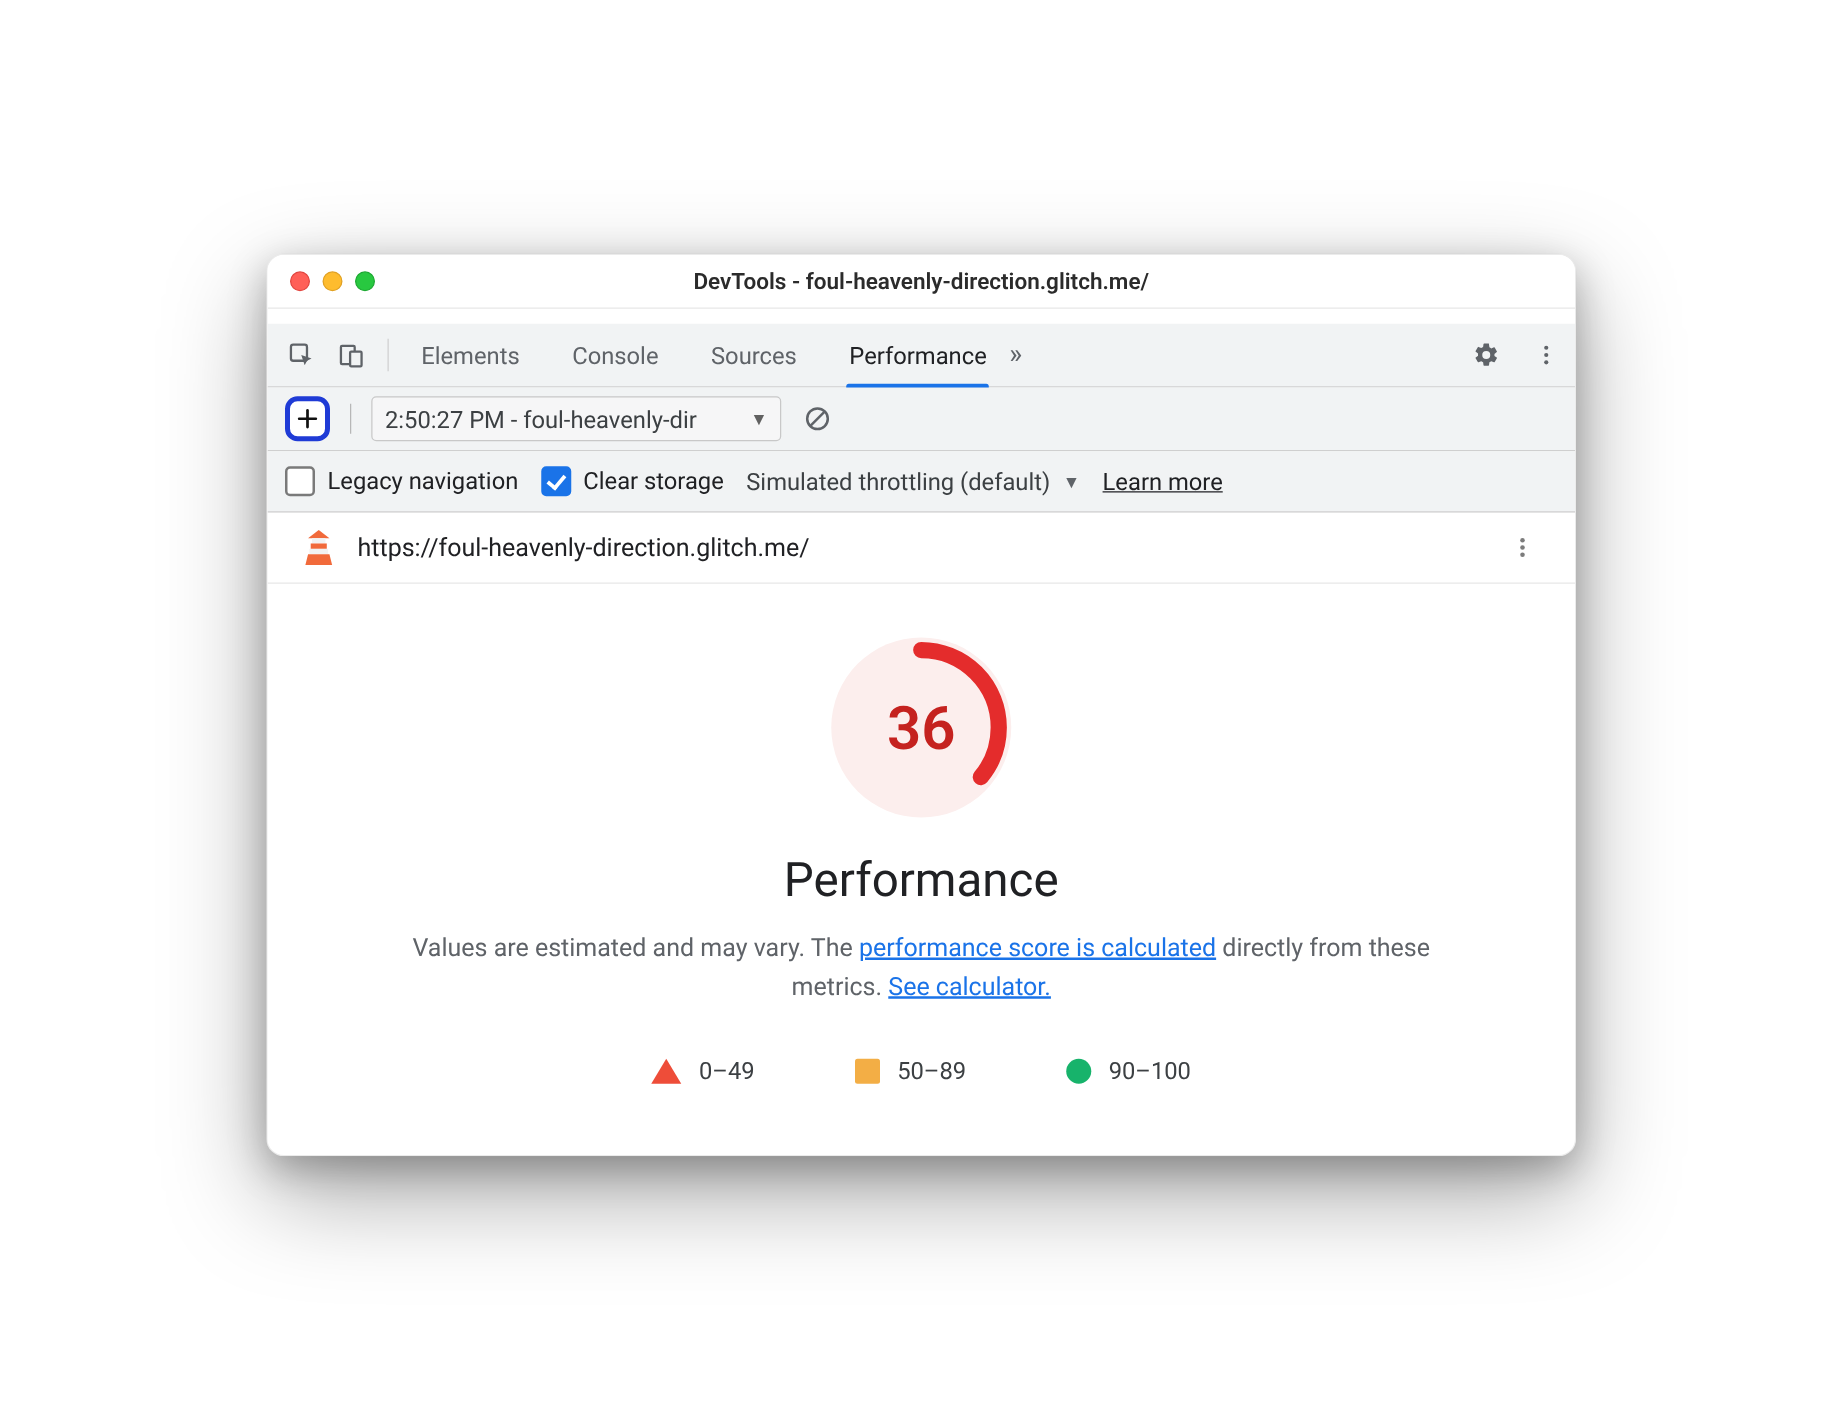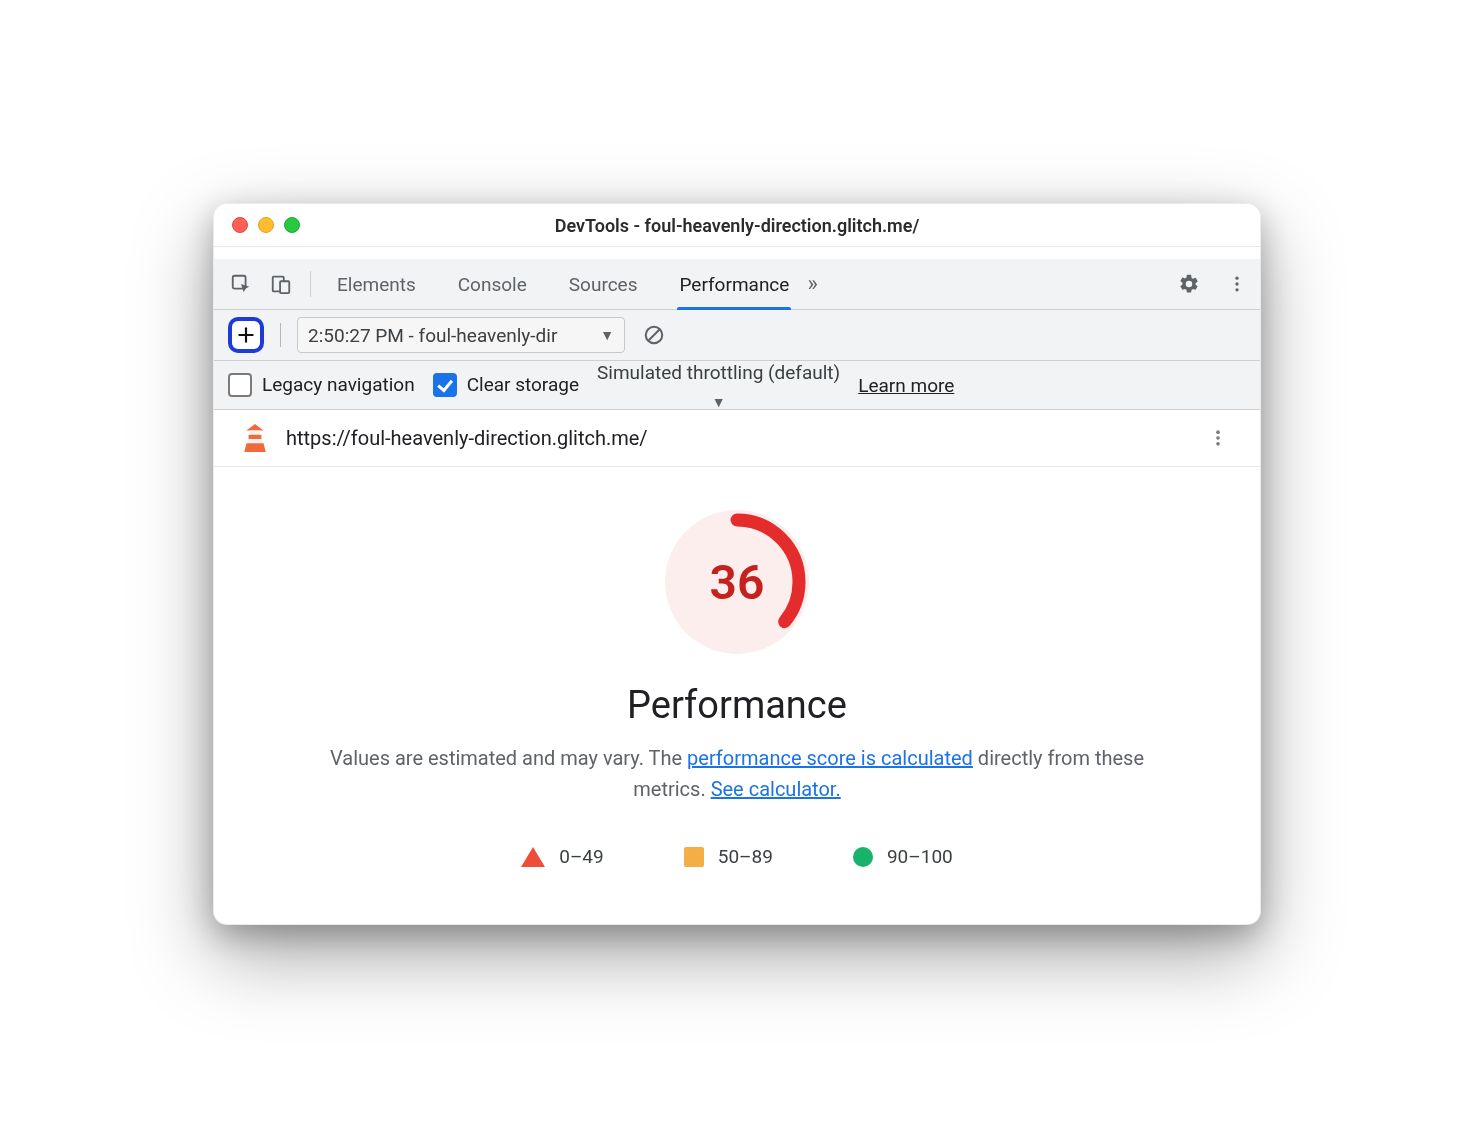--- a/index.html
+++ b/index.html
@@ -228,21 +228,20 @@
     border: solid #fff;
     border-width: 0 3px 3px 0;
     transform: rotate(40deg) translateY(-1px);
   }
   .throttle {
     display: inline-flex;
     align-items: center;
     gap: 10px;
     color: #3c4043;
     cursor: pointer;
-    flex-direction: column;
   }
   .throttle .caret { color: #5f6368; font-size: 14px; }
   .learn-more {
     color: #202124;
     text-decoration: underline;
     cursor: pointer;
   }
 
   
   .urlbar {

